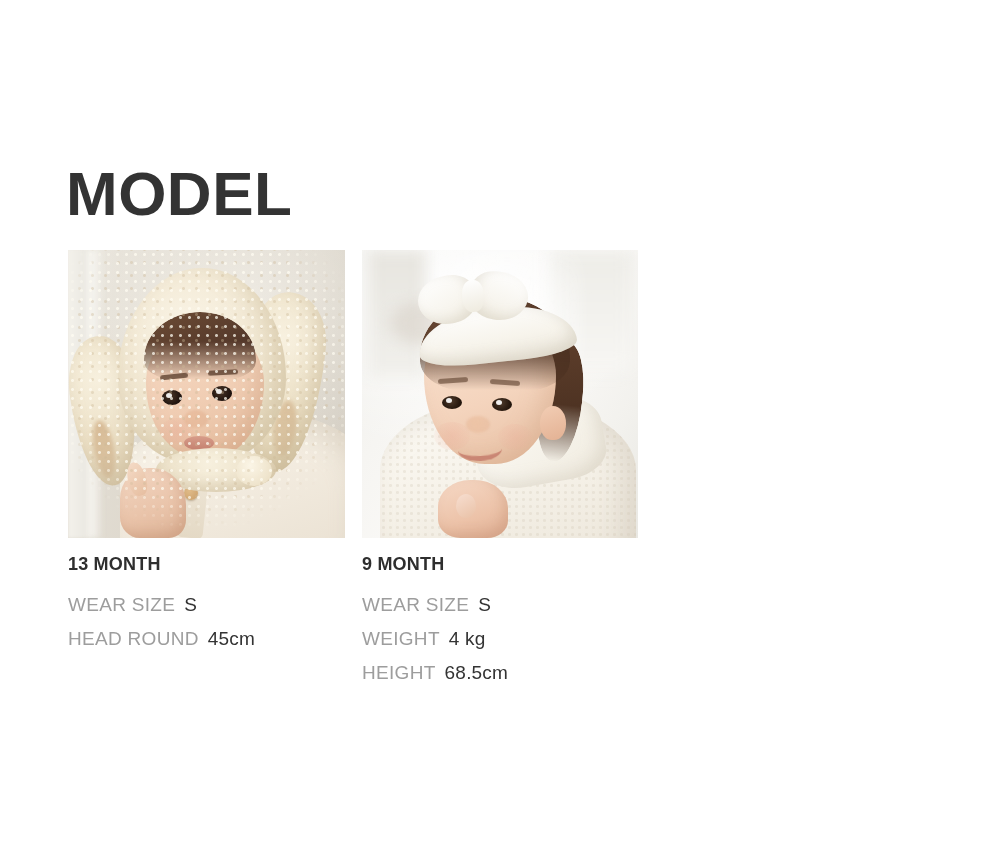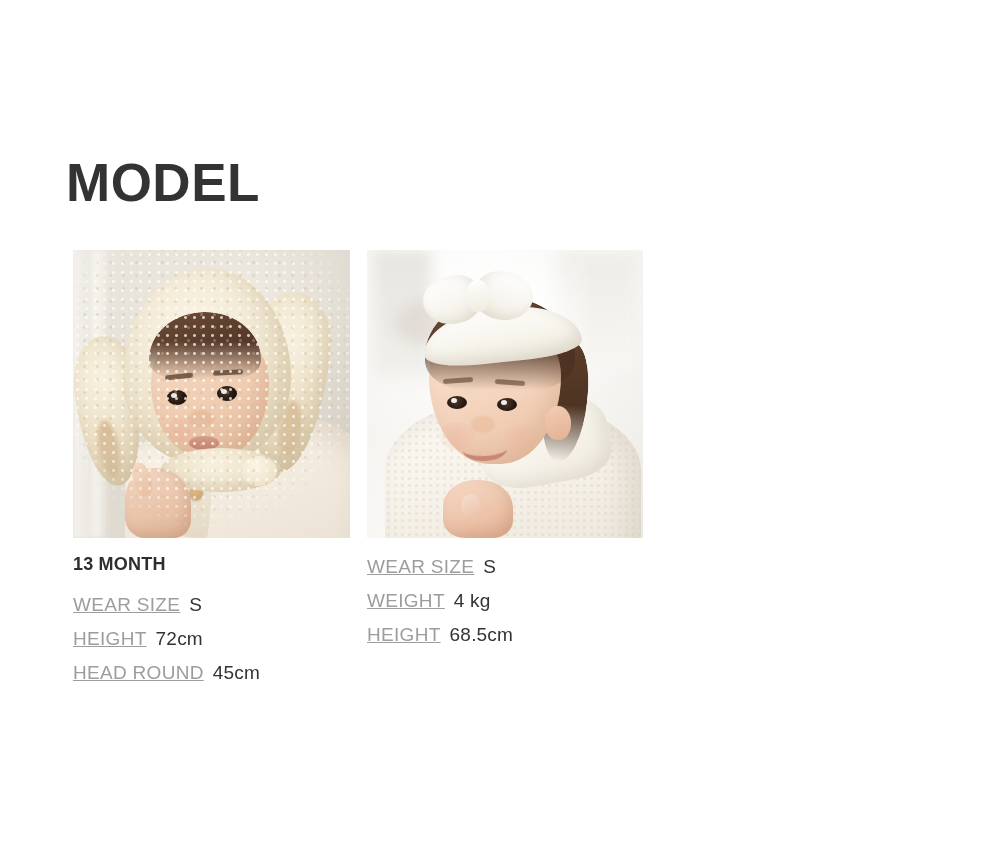--- a/index.html
+++ b/index.html
@@ -20,37 +20,36 @@
     position: absolute;
     inset: 0;
     background: #ffffff;
   }
 
   
   .page-title {
     position: absolute;
     left: 66px;
     top: 118px;
-    font-size: 53px;
+    font-size: 62px;
     font-weight: 700;
     letter-spacing: 0.5px;
     color: #333333;
     line-height: 1.1;
     white-space: nowrap;
   }
 
   
   .cards {
     position: absolute;
     left: 68px;
     top: 250px;
     width: 580px;
     display: flex;
     gap: 17px;
-    justify-content: center;
   }
   .card { width: 277px; }
   .card.second { width: 276px; }
 
   .photo {
     position: relative;
     width: 100%;
     height: 288px;
     overflow: hidden;
   }
@@ -471,21 +470,20 @@
   }
   .spec-row {
     font-size: 19px;
     line-height: 34px;
     white-space: nowrap;
   }
   .spec-label {
     color: #9d9d9d;
     font-weight: 400;
     letter-spacing: 0.3px;
-    text-decoration: underline;
   }
   .spec-value {
     color: #333333;
     font-weight: 400;
     margin-left: 9px;
     letter-spacing: 0.2px;
   }
 </style>
 </head>
 <body>
@@ -522,23 +520,20 @@
         <div class="hand"></div>
         <div class="thumb"></div>
         <div class="fluff"></div>
       </div>
 
       <div class="spec-head">13 MONTH</div>
 
       <div class="spec-list">
         <div class="spec-row">
           <span class="spec-label">WEAR SIZE</span><span class="spec-value">S</span>
-        </div>
-        <div class="spec-row">
-          <span class="spec-label">HEIGHT</span><span class="spec-value">72cm</span>
         </div>
         <div class="spec-row">
           <span class="spec-label">HEAD ROUND</span><span class="spec-value">45cm</span>
         </div>
       </div>
     </div>
 
     <div class="card second">
       <div class="photo photo-b">
         <div class="window-l"></div>
@@ -561,20 +556,21 @@
         <div class="cheek-l"></div>
         <div class="cheek-r"></div>
         <div class="eye-l"></div>
         <div class="eye-r"></div>
         <div class="nose"></div>
         <div class="smile"></div>
         <div class="hands"></div>
         <div class="finger"></div>
       </div>
 
+      <div class="spec-head">9 MONTH</div>
 
       <div class="spec-list">
         <div class="spec-row">
           <span class="spec-label">WEAR SIZE</span><span class="spec-value">S</span>
         </div>
         <div class="spec-row">
           <span class="spec-label">WEIGHT</span><span class="spec-value">4 kg</span>
         </div>
         <div class="spec-row">
           <span class="spec-label">HEIGHT</span><span class="spec-value">68.5cm</span>

